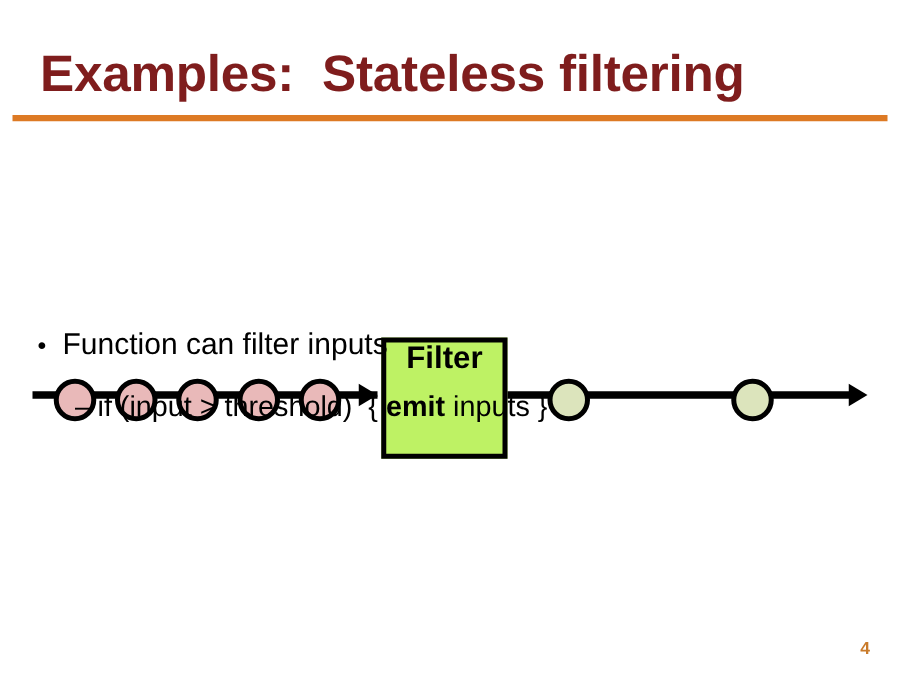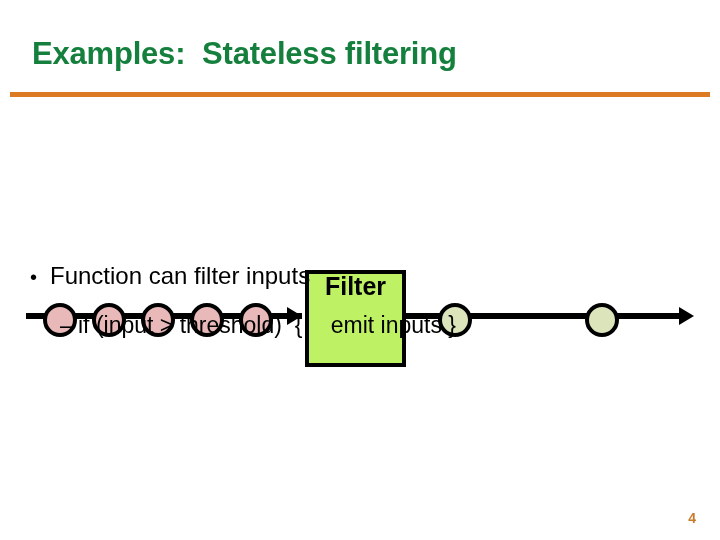--- a/index.html
+++ b/index.html
@@ -18,23 +18,23 @@
     position: relative;
     width: 720px;
     height: 540px;
   }
 
   
   .slide-title {
     position: absolute;
     left: 32px;
     top: 36px;
-    font-size: 31px;
+    font-size: 41px;
     font-weight: bold;
-    color: #15803d;
+    color: #7f1d1d;
     letter-spacing: -0.2px;
     white-space: pre;
     line-height: 1.15;
   }
   .title-rule {
     position: absolute;
     left: 10px;
     top: 92px;
     width: 700px;
     height: 5px;
@@ -127,22 +127,21 @@
     align-items: baseline;
     font-size: 23px;
     color: #000000;
     white-space: pre;
   }
   .bullet-l2 .marker {
     width: 18px;
     flex: none;
   }
   .code-emit {
-    font-weight: normal;
-    padding-left: 22px;
+    font-weight: bold;
   }
 
   
   .page-number {
     position: absolute;
     right: 24px;
     bottom: 14px;
     font-size: 14px;
     font-weight: bold;
     color: #C97B2B;

